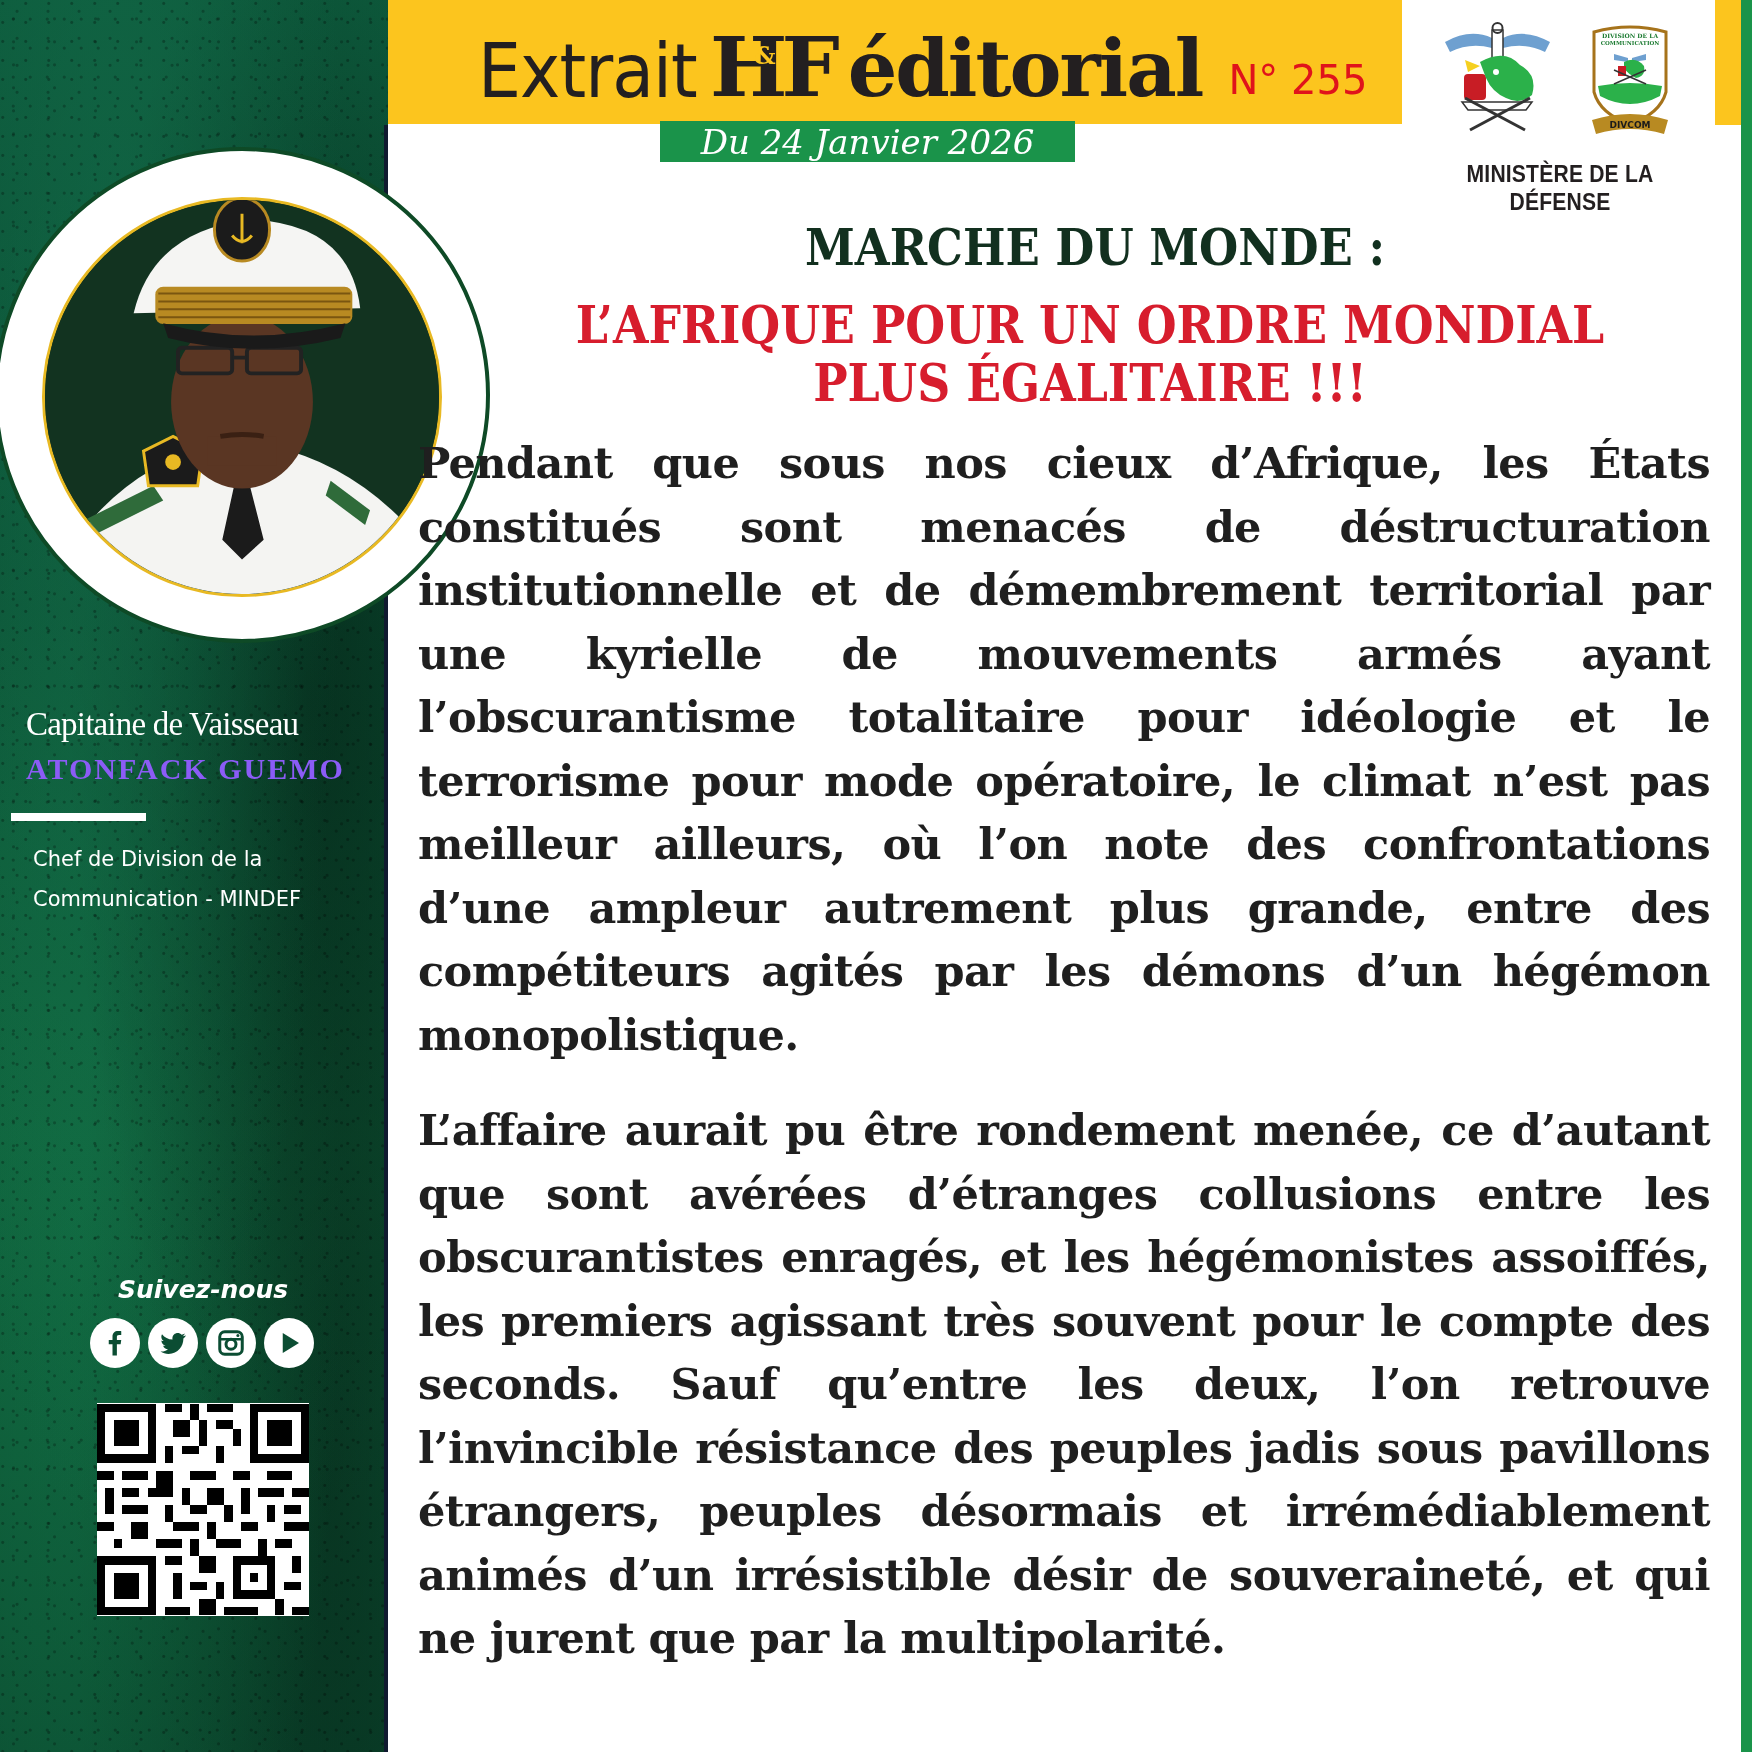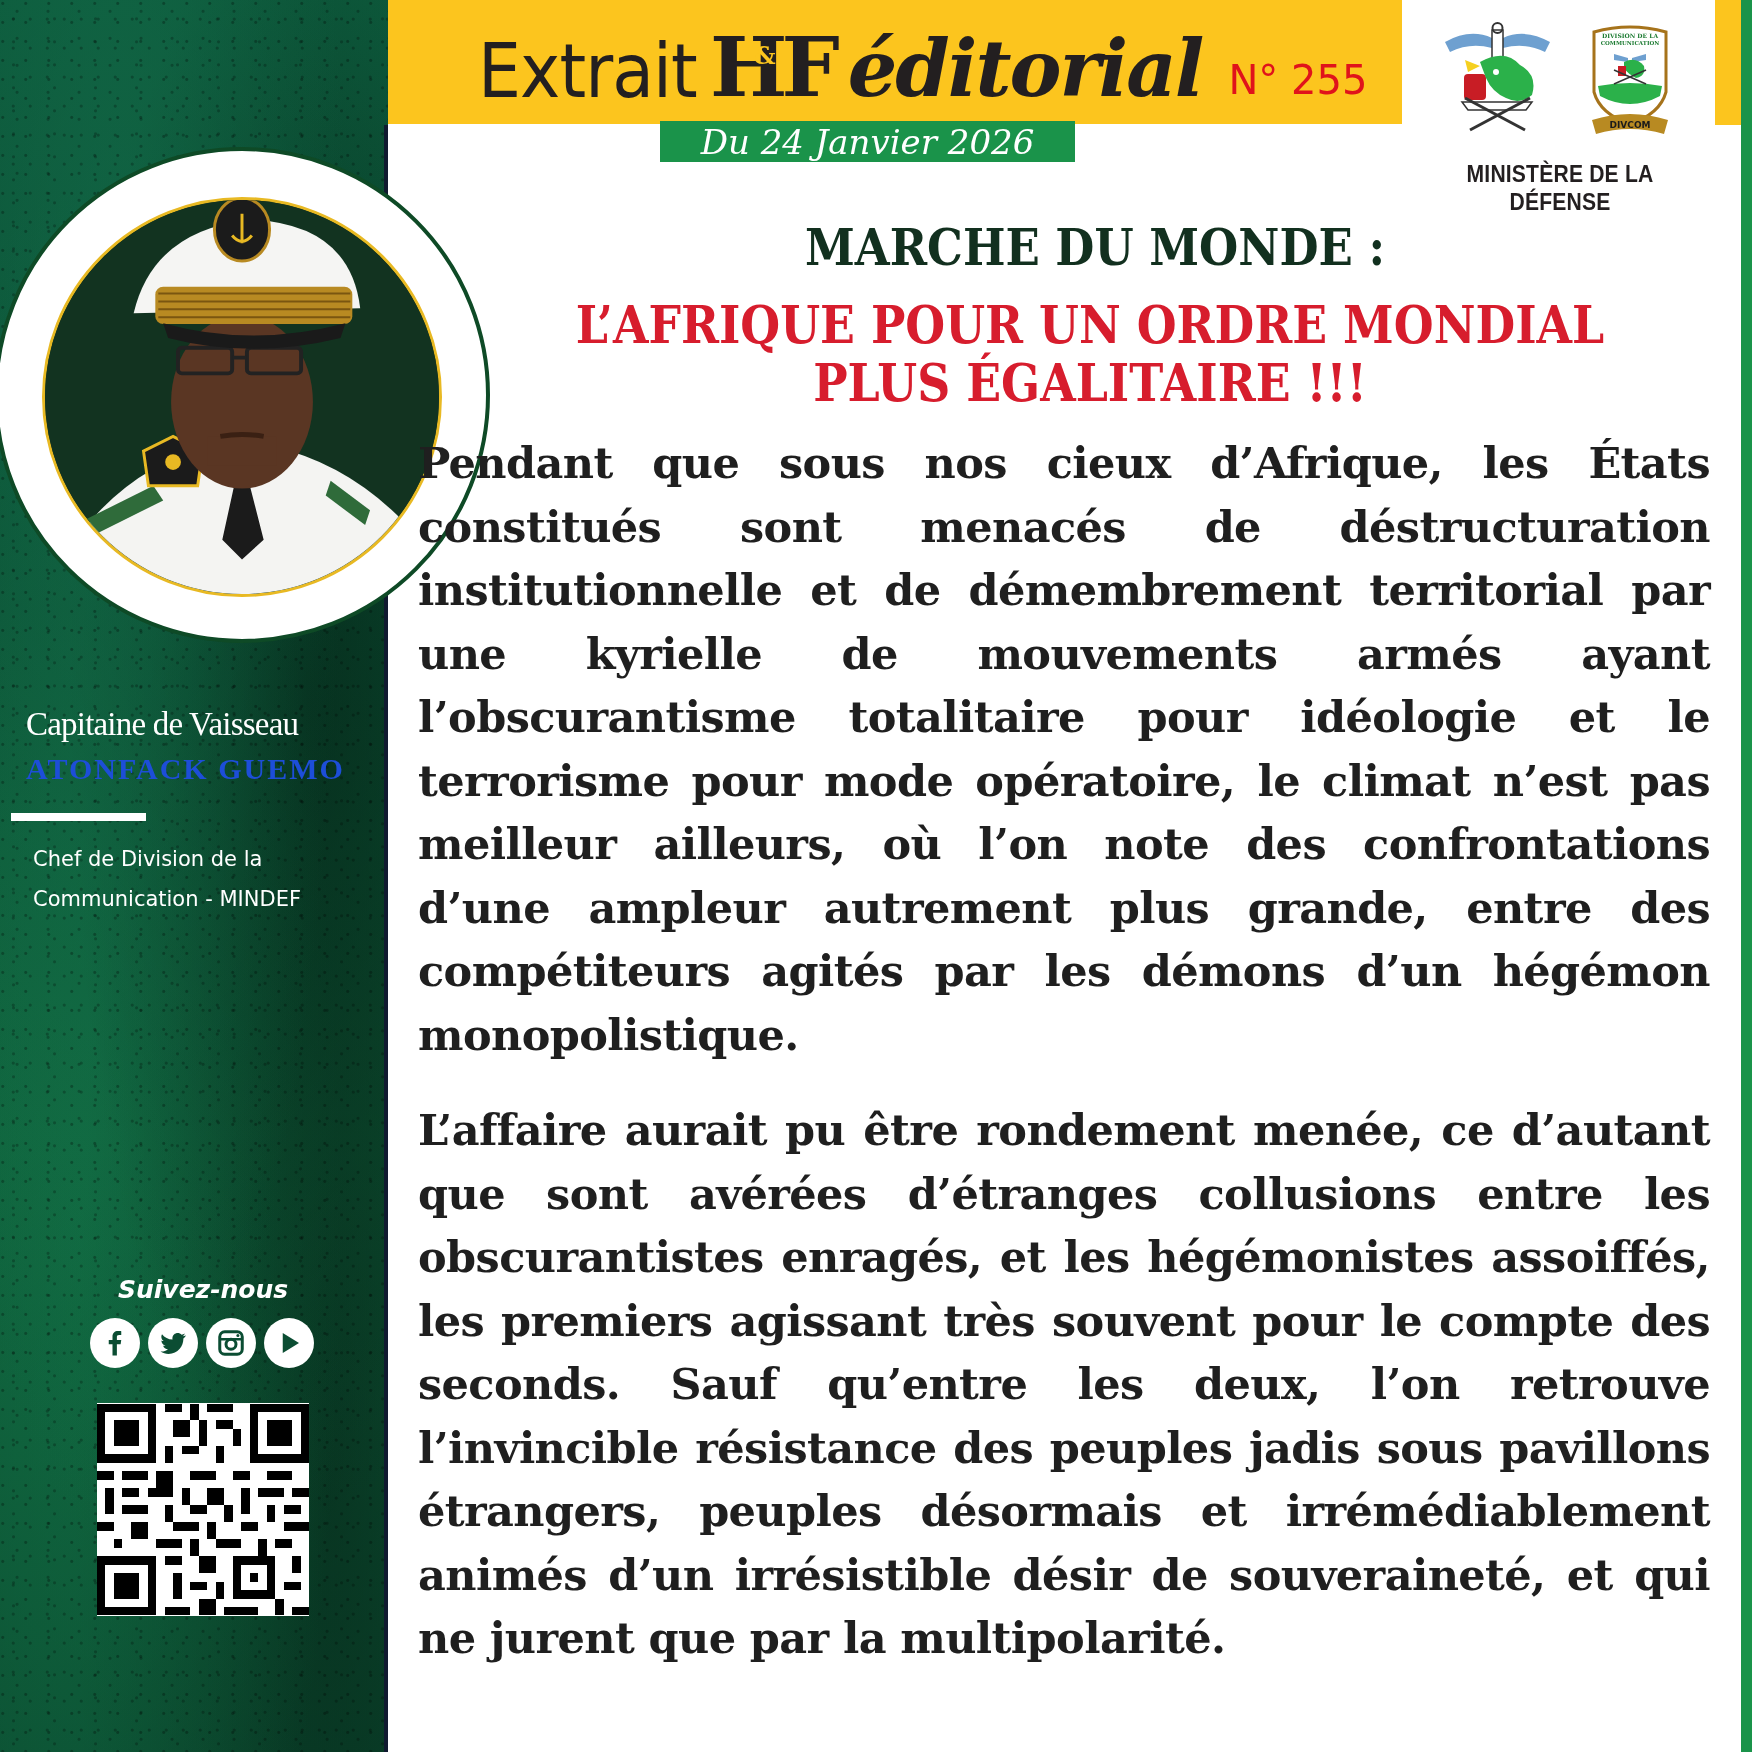--- a/index.html
+++ b/index.html
@@ -59,21 +59,21 @@
   }
   .ht-hf {
     font-family: "DejaVu Serif", serif; font-weight: bold; font-size: 82px; color: #231f20;
     line-height: 1; position: relative; margin-left: 4px; margin-right: 14px; letter-spacing: -6px;
   }
   .ht-hf .amp {
     position: absolute; left: 44px; top: 18px; font-size: 24px; color: #fcc51e; font-weight: bold;
     letter-spacing: 0;
   }
   .ht-editorial {
-    font-family: "DejaVu Serif", serif; font-weight: bold; font-style: italic; font-size: 78px;
+    font-family: "DejaVu Serif", serif; font-weight: bold; font-size: 78px;
     color: #231f20; line-height: 1; letter-spacing: -2px;
   }
   .ht-number {
     font-family: "DejaVu Sans", sans-serif; font-size: 40px; color: #e0131b;
     line-height: 1; margin-left: 26px; margin-bottom: 8px;
   }
   .date-box {
     position: absolute; left: 660px; top: 121px; width: 415px; height: 41px;
     background: #1a934a; color: #ffffff; display: flex; align-items: center; justify-content: center;
     font-family: "DejaVu Serif", serif; font-style: italic; font-size: 34px;
@@ -113,21 +113,21 @@
   .p1 { text-indent: 0; }
 
   
   .author-rank {
     position: absolute; left: 26px; top: 706px; width: 352px;
     font-family: "Liberation Serif", serif; font-size: 33px; color: #ffffff; white-space: nowrap;
     letter-spacing: -0.8px;
   }
   .author-name {
     position: absolute; left: 26px; top: 752px; width: 352px;
-    font-family: "Liberation Serif", serif; font-weight: bold; font-size: 30px; color: #1d4ed8;
+    font-family: "Liberation Serif", serif; font-weight: bold; font-size: 30px; color: #8b5cf6;
     letter-spacing: 2px; white-space: nowrap;
   }
   .author-divider { position: absolute; left: 11px; top: 813px; width: 135px; height: 8px; background: #ffffff; }
   .author-role {
     position: absolute; left: 33px; top: 839px; width: 352px;
     font-family: "DejaVu Sans", sans-serif; font-size: 21px; color: #ffffff; line-height: 40px;
   }
 
   .follow-label {
     position: absolute; left: 108px; top: 1275px; width: 200px;

